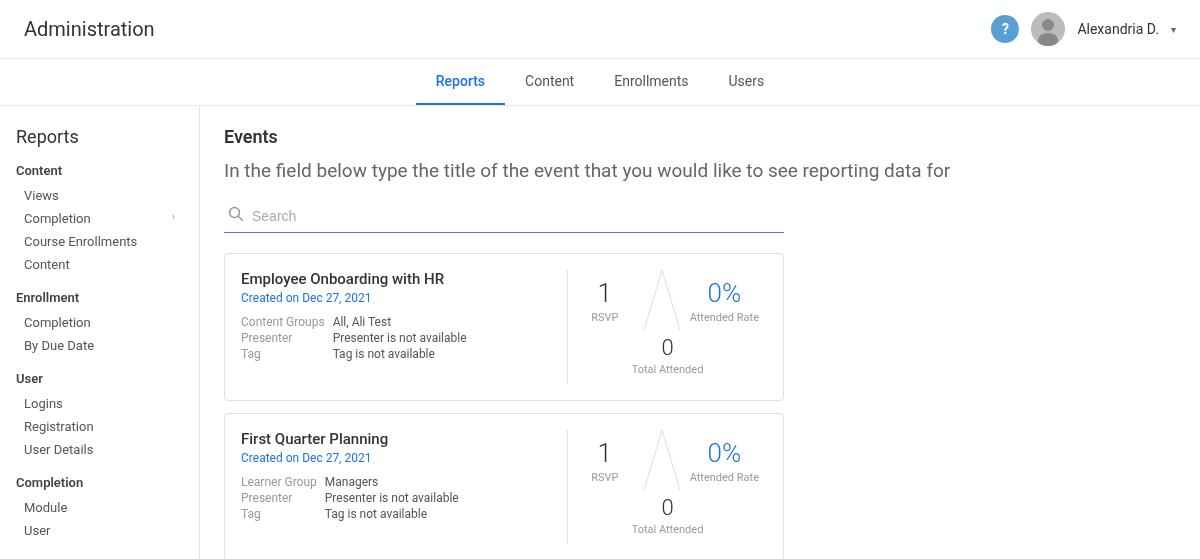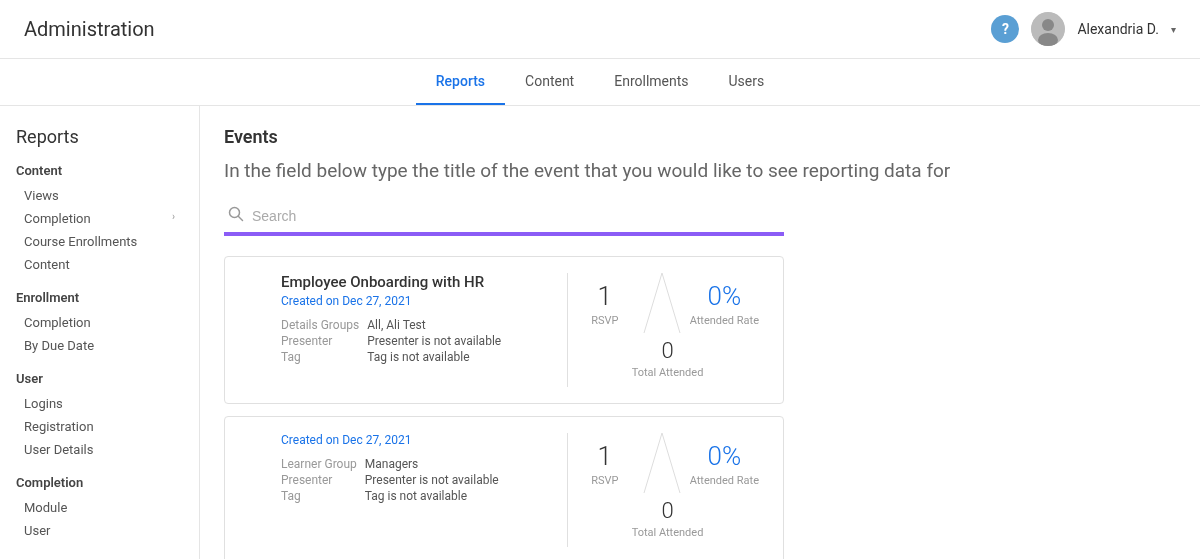--- a/index.html
+++ b/index.html
@@ -135,21 +135,21 @@
     .content-description {
       font-size: 19px;
       color: #666;
       margin-bottom: 18px;
     }
 
     
     .search-container {
       display: flex;
       align-items: center;
-      border-bottom: 4px solid #8b5cf6;
+      border-bottom: 1px solid #8b5cf6;
       padding: 6px 4px;
       margin-bottom: 20px;
       max-width: 560px;
     }
     .search-icon-wrap {
       color: #999;
       margin-right: 8px;
       font-size: 16px;
     }
     .search-input {
@@ -169,21 +169,21 @@
       padding: 16px;
       margin-bottom: 12px;
       max-width: 560px;
       background: #fff;
     }
     .event-card-inner {
       display: flex;
       align-items: flex-start;
       gap: 12px;
     }
-    .event-info { flex: 1; margin-left: 40px; }
+    .event-info { flex: 1; }
     .event-title {
       font-size: 15px;
       font-weight: 500;
       color: #333;
       margin-bottom: 3px;
     }
     .event-date {
       font-size: 12px;
       color: #1a73e8;
       margin-bottom: 10px;
@@ -288,21 +288,21 @@
       <input type="text" class="search-input" placeholder="Search" style="">
     </div>
 
     <div id="event-cards-container">
         <div class="event-card">
     <div class="event-card-inner">
       <div class="event-info">
         <div class="event-title">Employee Onboarding with HR</div>
         <div class="event-date">Created on Dec 27, 2021</div>
         <div class="event-meta">
-          <span class="meta-label">Details Groups</span>
+          <span class="meta-label">Content Groups</span>
           <span class="meta-value">All, Ali Test</span>
           <span class="meta-label">Presenter</span>
           <span class="meta-value">Presenter is not available</span>
           <span class="meta-label">Tag</span>
           <span class="meta-value">Tag is not available</span>
         </div>
       </div>
 
     <div style="border-left: 1px solid #e0e0e0; margin-left:8px; padding-left: 0; display:flex; flex-direction:column; align-items:center; min-width:200px;">
       <div style="display:flex; align-items:flex-start; width:100%;">
@@ -325,20 +325,21 @@
         <span style="display:block; font-size:22px; font-weight:300; color:#333;">0</span>
         <span style="font-size:11px; color:#999;">Total Attended</span>
       </div>
     </div>
   </div>
 
   </div>
         <div class="event-card">
     <div class="event-card-inner">
       <div class="event-info">
+        <div class="event-title">First Quarter Planning</div>
         <div class="event-date">Created on Dec 27, 2021</div>
         <div class="event-meta">
           <span class="meta-label">Learner Group</span>
           <span class="meta-value">Managers</span>
           <span class="meta-label">Presenter</span>
           <span class="meta-value">Presenter is not available</span>
           <span class="meta-label">Tag</span>
           <span class="meta-value">Tag is not available</span>
         </div>
       </div>

